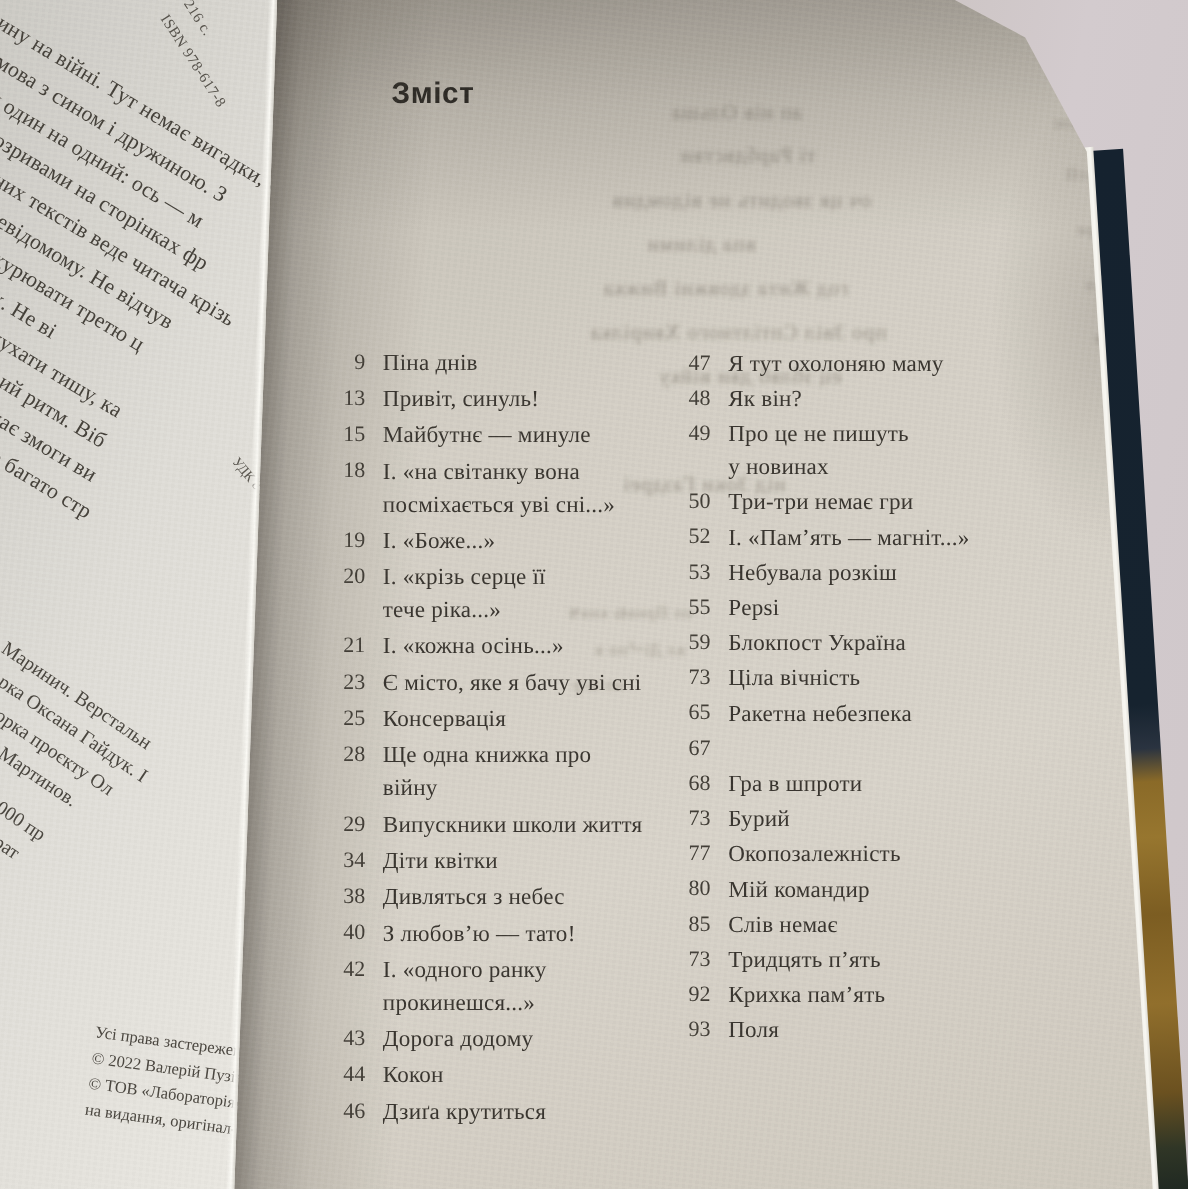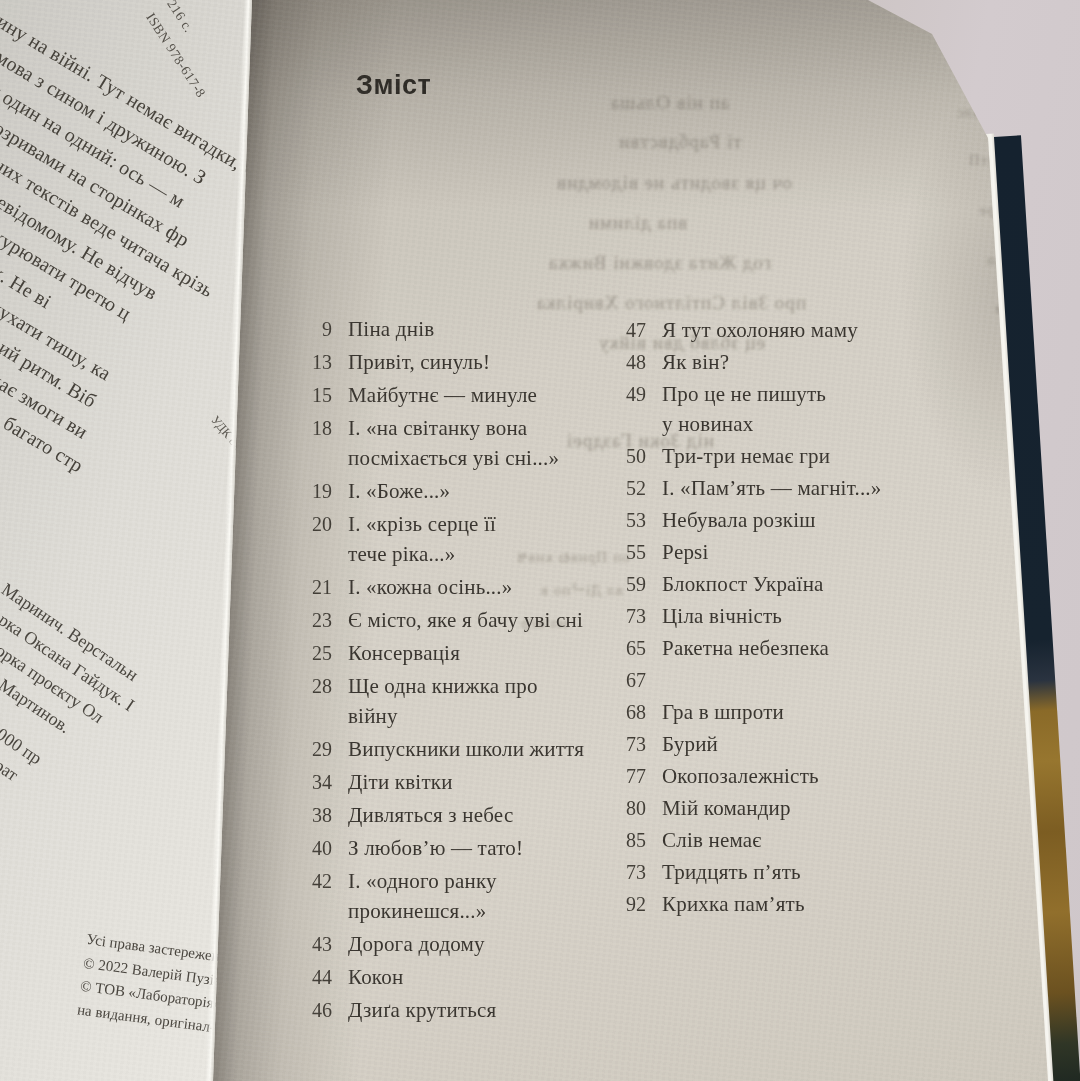--- a/index.html
+++ b/index.html
@@ -297,20 +297,24 @@
           <span class="toc-title">Слів немає</span>
         </div>
         <div class="toc-item">
           <span class="toc-num">73</span>
           <span class="toc-title">Тридцять п’ять</span>
         </div>
         <div class="toc-item">
           <span class="toc-num">92</span>
           <span class="toc-title">Крихка пам’ять</span>
         </div>
+        <div class="toc-item">
+          <span class="toc-num">93</span>
+          <span class="toc-title">Поля</span>
+        </div>
       </div>
 
     <div class="gutter-shade"></div>
     <div class="grain"></div>
   </div>
 
   <div class="left-page">
     <div class="v-block" id="annotation">
         <div class="v-line">ред про людину на війні. Тут немає вигадки, ні</div>
         <div class="v-line">я книга — розмова з сином і дружиною. З</div>

